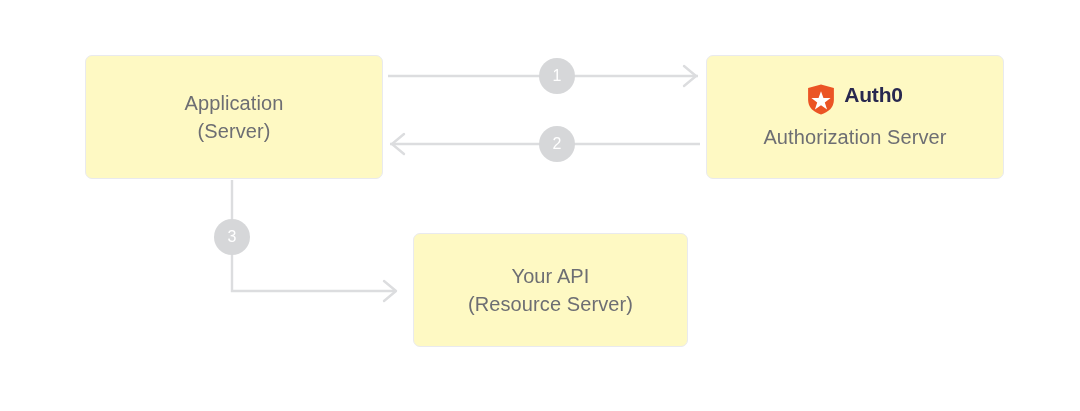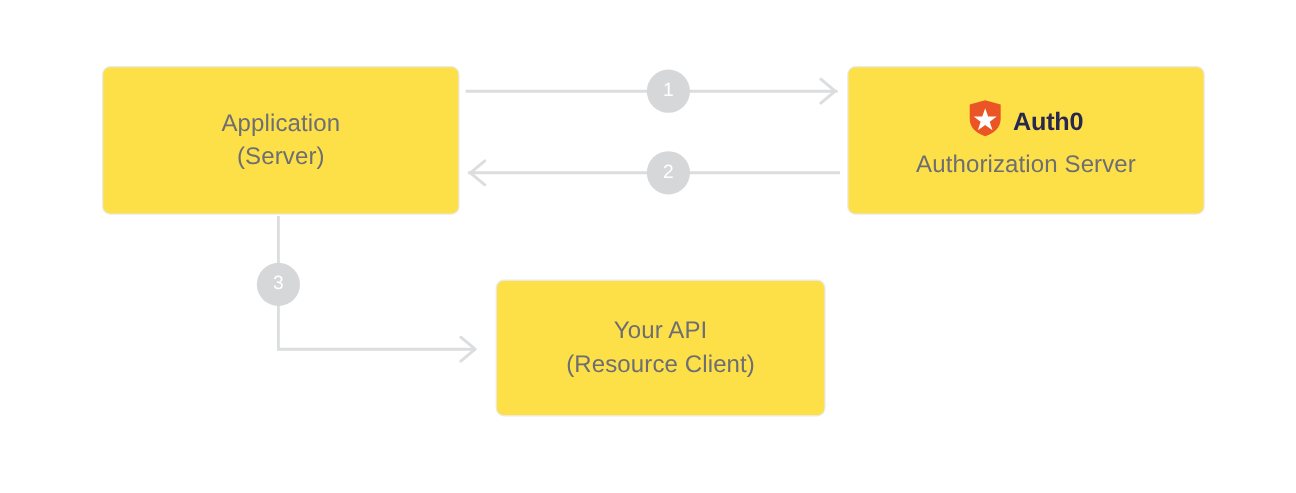--- a/index.html
+++ b/index.html
@@ -19,21 +19,21 @@
   }
   .flow-svg {
     position: absolute;
     left: 0;
     top: 0;
     width: 1080px;
     height: 411px;
   }
   .node-box {
     position: absolute;
-    background: #fde047;
+    background: #fef9c3;
     border: 1px solid #e9eaee;
     border-radius: 7px;
     box-sizing: border-box;
     display: flex;
     flex-direction: column;
     align-items: center;
     justify-content: center;
     z-index: 3;
   }
   .node-line {
@@ -42,21 +42,21 @@
     line-height: 28px;
     letter-spacing: 0.1px;
     white-space: nowrap;
   }
   #node-application { left: 85px; top: 55px; width: 298px; height: 124px; }
   #node-auth-server { left: 706px; top: 55px; width: 298px; height: 124px; }
   #node-your-api    { left: 413px; top: 233px; width: 275px; height: 114px; }
 
   .brand-row {
     display: flex;
-    align-items: center;
+    align-items: flex-start;
     justify-content: center;
     gap: 9px;
     margin-bottom: 4px;
   }
   .brand-mark { display: block; }
   .brand-word {
     font-size: 21px;
     font-weight: bold;
     letter-spacing: -0.2px;
     color: #28284f;
@@ -115,20 +115,20 @@
           <path d="M14 7.2 L16.45 14.1 L23.6 14.1 L17.8 18.5 L20.1 25.6 L14 21.2 L7.9 25.6 L10.2 18.5 L4.4 14.1 L11.55 14.1 Z" fill="#ffffff"></path>
         </svg>
       </span>
       <span class="brand-word">Auth0</span>
     </div>
     <div class="node-line">Authorization Server</div>
   </div>
 
   <div class="node-box" id="node-your-api">
     <div class="node-line">Your API</div>
-    <div class="node-line">(Resource Client)</div>
+    <div class="node-line">(Resource Server)</div>
   </div>
 
   <div class="step-badge" id="badge-1">1</div>
   <div class="step-badge" id="badge-2">2</div>
   <div class="step-badge" id="badge-3">3</div>
 
 </div>
 
 </body></html>

